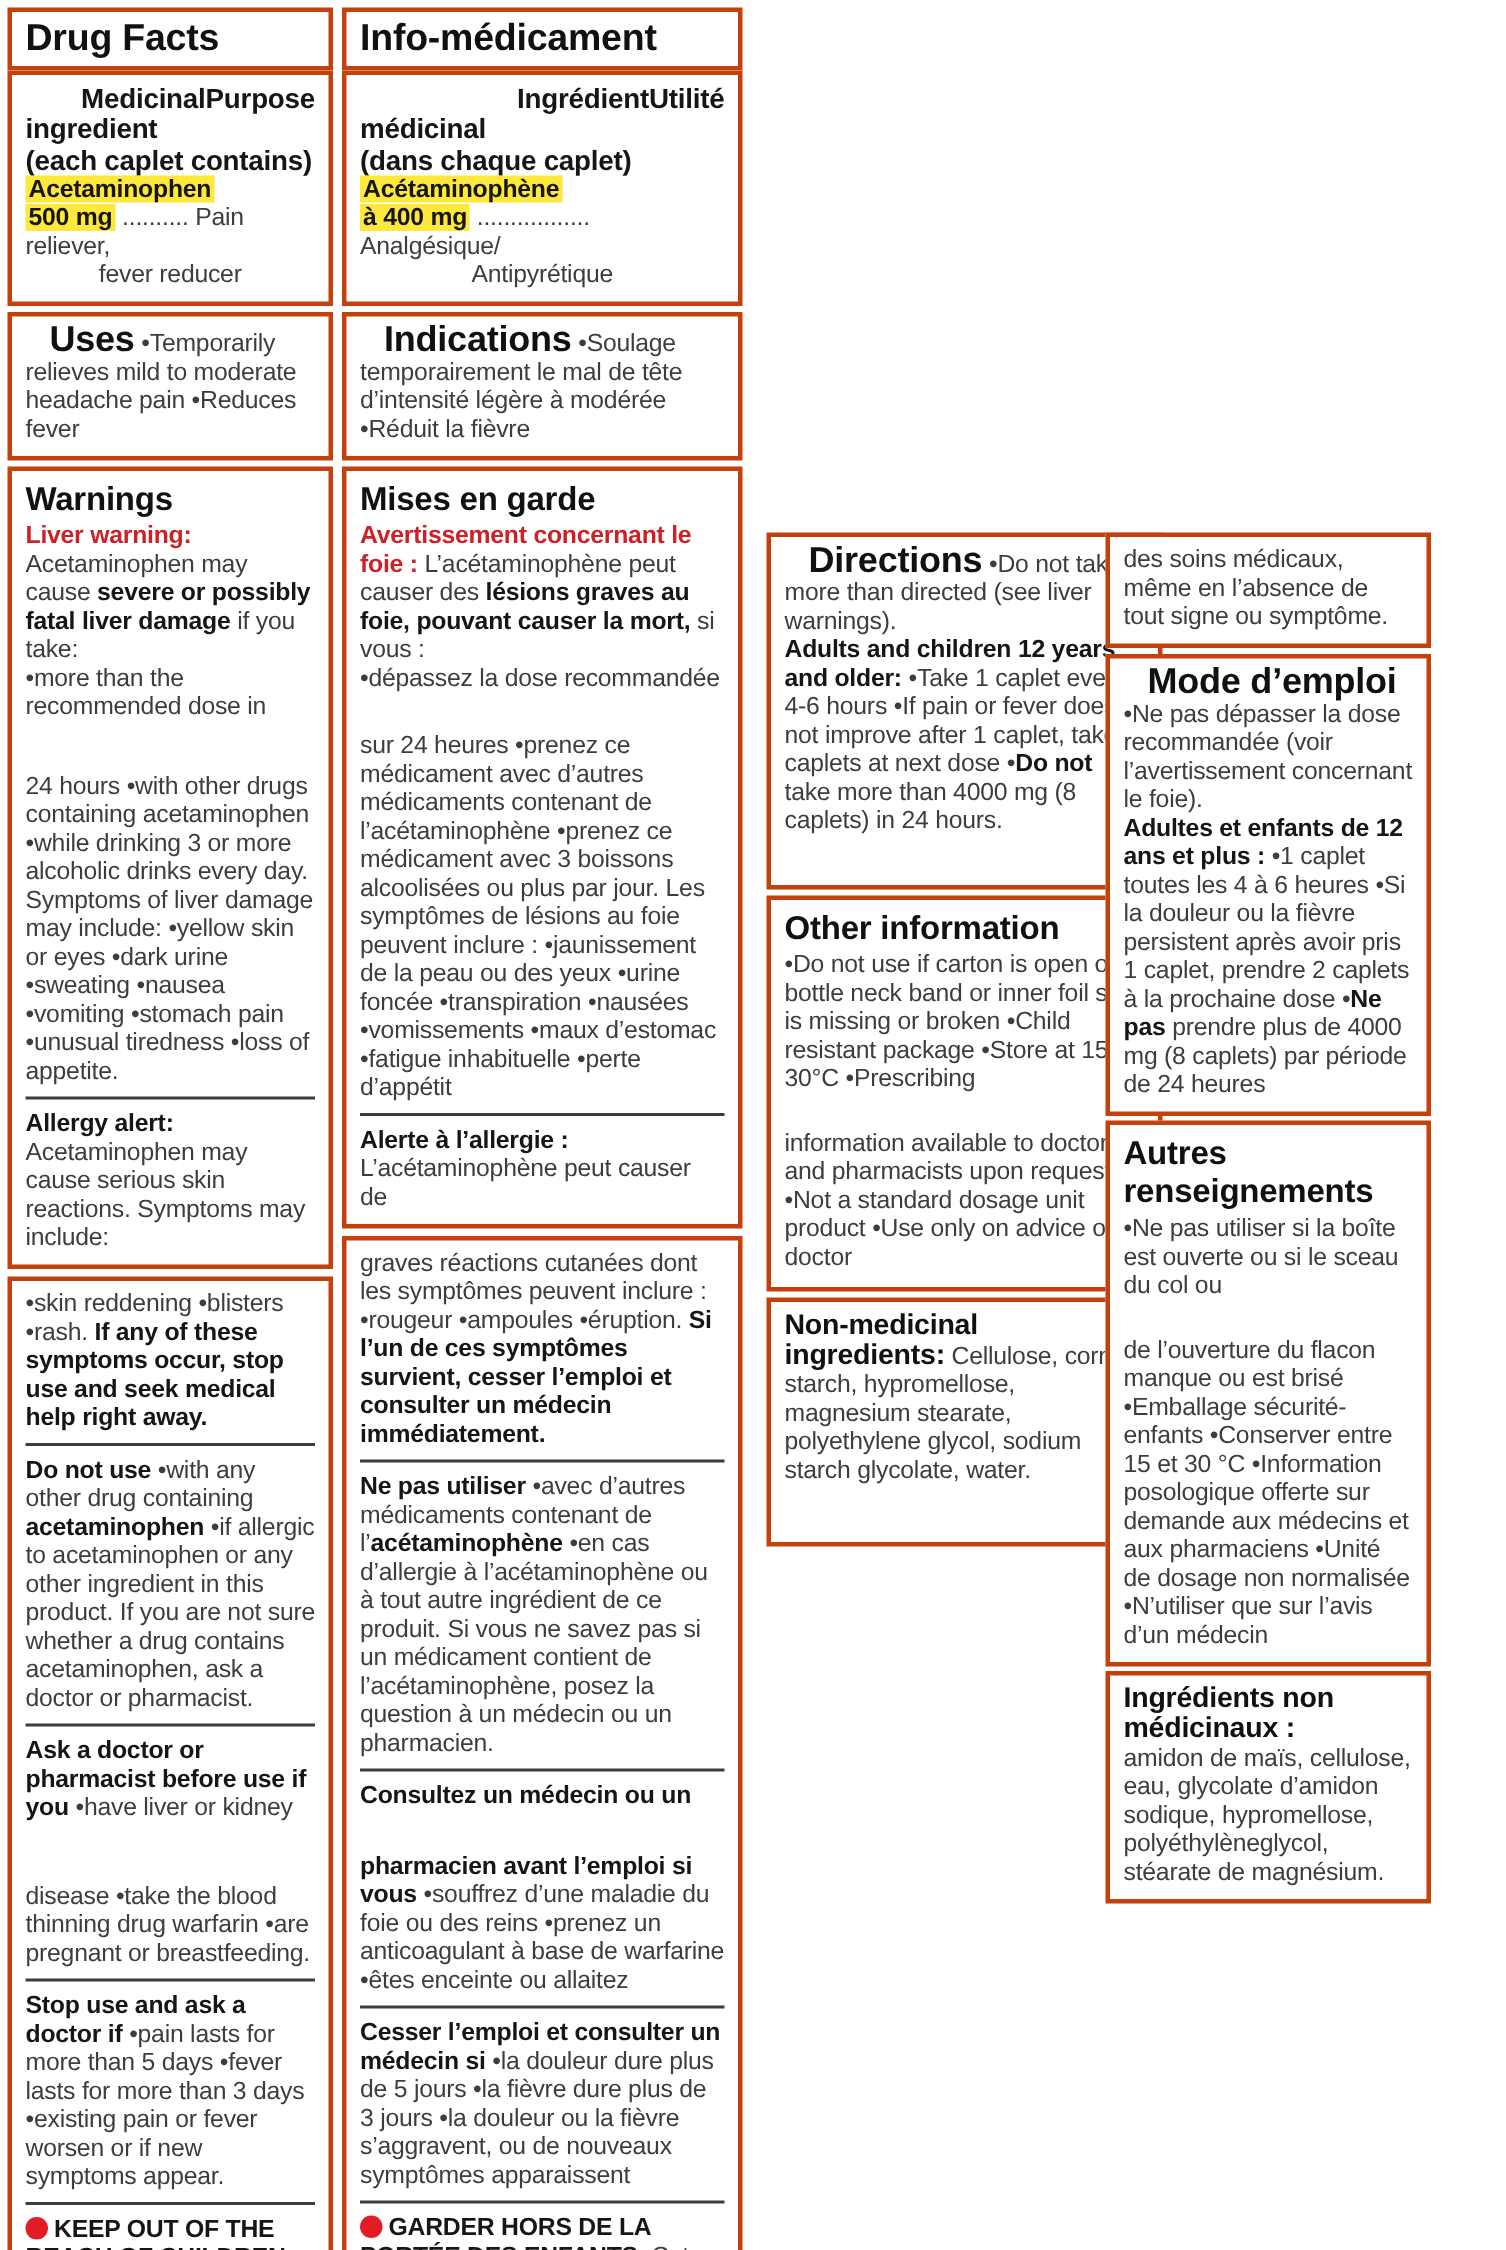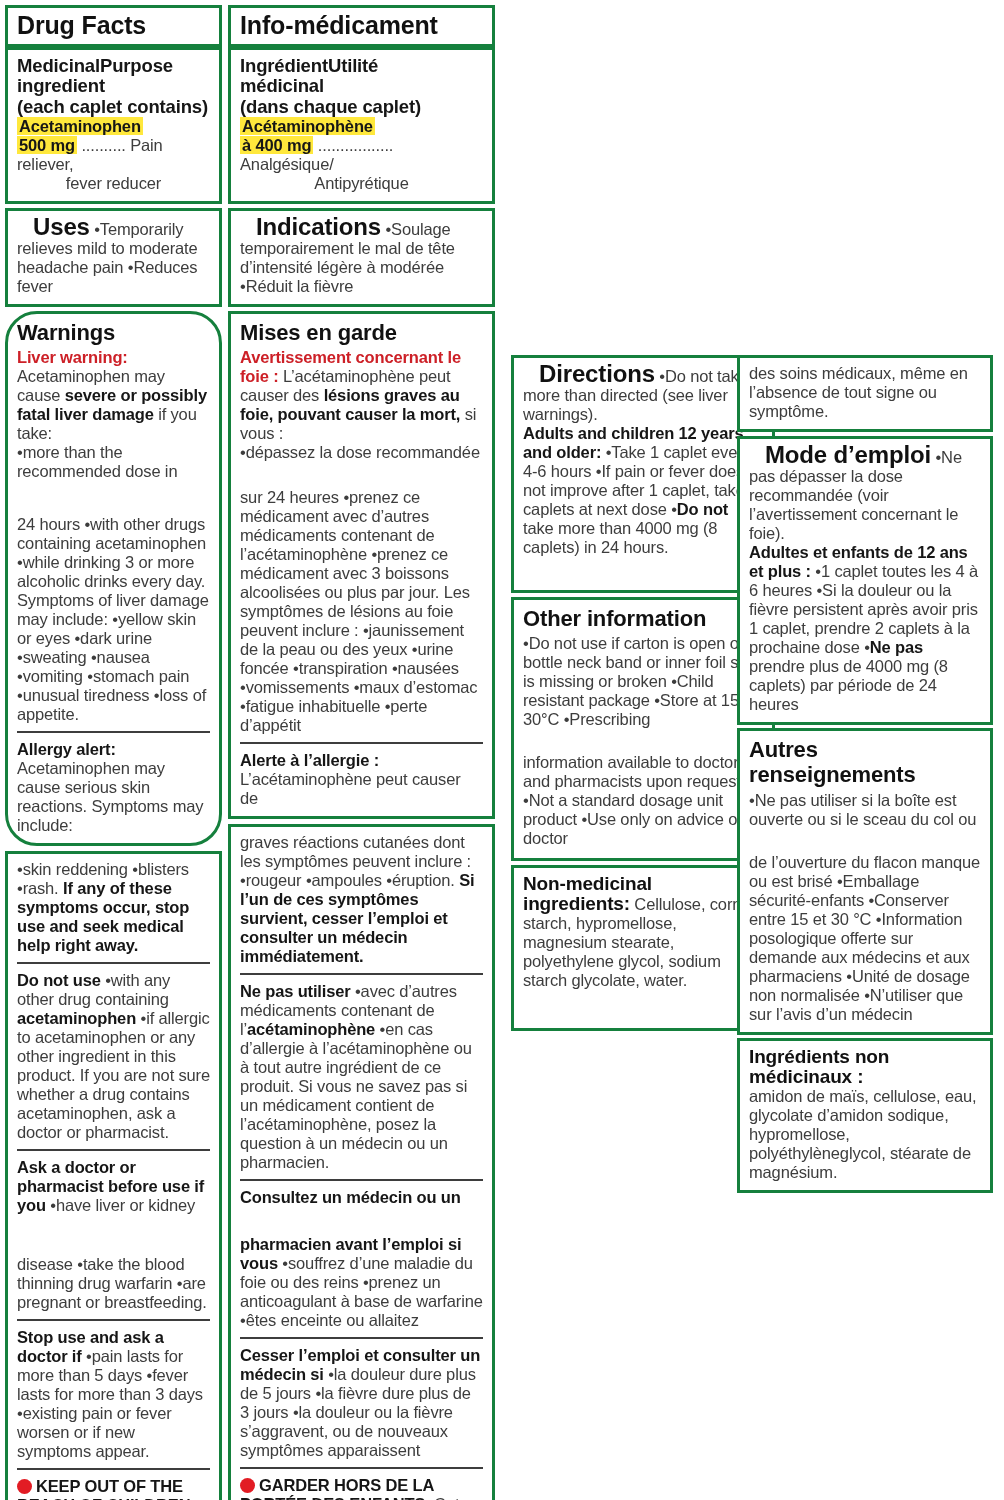--- a/index.html
+++ b/index.html
@@ -1,28 +1,28 @@
 <!DOCTYPE html>
 <html><head>
 <meta charset="utf-8">
 <style>
   html,body{margin:0;padding:0;background:#ffffff;}
   body{width:1004px;height:1500px;position:relative;overflow:hidden;
        font-family:"Liberation Sans","DejaVu Sans",sans-serif;color:#3d3d3d;}
   .col{position:absolute;}
-  .box{border:3px solid #15803d;background:#fff;box-sizing:border-box;
+  .box{border:3px solid #c2410c;background:#fff;box-sizing:border-box;
        padding:6px 9px 8px;font-size:16.5px;line-height:19px;letter-spacing:-0.15px;}
   .box + .box{margin-top:4px;}
   .box.joined{margin-top:0;}
   .titlebox{padding:3px 9px 4px;}
   .h1{font-size:25px;font-weight:bold;color:#111;line-height:1.15;}
   .bh2{font-size:22px;font-weight:bold;color:#111;line-height:1.15;margin:0 0 3px;}
   p{margin:0;}
   p.right{text-align:center;}
-  p.split{display:flex;justify-content:flex-start;font-weight:bold;color:#161616;font-size:18.5px;}
+  p.split{display:flex;justify-content:flex-end;font-weight:bold;color:#161616;font-size:18.5px;}
   .big{font-weight:bold;color:#161616;font-size:18.5px;line-height:21px;}
   span.h2{font-size:24px;font-weight:bold;color:#111;margin-left:16px;}
   span.h3{font-size:19px;font-weight:bold;color:#111;}
   span.b{font-weight:bold;color:#161616;}
   span.rb{font-weight:bold;color:#cd2027;}
   span.hl{font-weight:bold;color:#161616;background:#ffe83c;padding:0 2px;}
   .sep{border-top:2px solid #3d3d3d;margin:7px 0;}
   .dot{display:inline-block;width:15px;height:15px;border-radius:50%;background:#e21c24;
        margin-right:4px;vertical-align:-2px;}
 </style>
@@ -40,21 +40,21 @@
       </p>
       <p class="big"><span class="b">ingredient</span></p>
       <p class="big"><span class="b">(each caplet contains)</span></p>
       <p><span class="hl">Acetaminophen</span></p>
       <p><span class="hl">500 mg</span><span> .......... Pain reliever,</span></p>
       <p class="right"><span>fever reducer</span></p>
     </div>
   <div class="box" style="min-height:58px;">
       <p><span class="h2">Uses</span><span>  •Temporarily relieves mild to moderate headache pain  •Reduces fever</span></p>
     </div>
-  <div class="box" style="min-height:458px;border-radius:32px;">
+  <div class="box" style="min-height:458px;">
       <div class="bh2">Warnings</div>
       <p><span class="rb">Liver warning:</span></p>
       <p><span>Acetaminophen may cause </span><span class="b">severe or possibly fatal liver damage</span><span> if you take:</span></p>
       <p><span>•more than the recommended dose in</span></p>
       <div style="height: 34px;"></div>
       <p><span>24 hours  •with other drugs containing acetaminophen •while drinking 3 or more alcoholic drinks every day. Symptoms of liver damage may include: •yellow skin or eyes  •dark urine •sweating  •nausea •vomiting  •stomach pain •unusual tiredness  •loss of appetite.</span></p>
       <div class="sep"></div>
       <p><span class="b">Allergy alert:</span></p>
       <p><span>Acetaminophen may cause serious skin reactions. Symptoms may include:</span></p>
     </div>
@@ -126,21 +126,21 @@
       <div class="bh2">Other information</div>
       <p><span>•Do not use if carton is open or if bottle neck band or inner foil seal is missing or broken  •Child resistant package  •Store at 15 to 30°C  •Prescribing</span></p>
       <div style="height: 24px;"></div>
       <p><span>information available to doctors and pharmacists upon request  •Not a standard dosage unit product  •Use only on advice of a doctor</span></p>
     </div>
   <div class="box" style="min-height:166px;">
       <p><span class="h3">Non-medicinal ingredients:</span><span> Cellulose, corn starch, hypromellose, magnesium stearate, polyethylene glycol, sodium starch glycolate, water.</span></p>
     </div>
 </div>
 
-<div class="col" style="left:737px;top:355px;width:256px;">
+<div class="col" style="left:737px;top:355px;width:217px;">
   <div class="box" style="min-height:66px;">
       <p><span>des soins médicaux, même en l’absence de tout signe ou symptôme.</span></p>
     </div>
   <div class="box" style="min-height:222px;">
       <p><span class="h2">Mode d’emploi</span><span>  •Ne pas dépasser la dose recommandée (voir l’avertissement concernant le foie).</span></p>
       <p><span class="b">Adultes et enfants de 12 ans et plus :</span><span> •1 caplet toutes les 4 à 6 heures  •Si la douleur ou la fièvre persistent après avoir pris 1 caplet, prendre 2 caplets à la prochaine dose  •</span><span class="b">Ne pas</span><span> prendre plus de 4000 mg (8 caplets) par période de 24 heures</span></p>
     </div>
   <div class="box" style="min-height:272px;margin-top:3px;">
       <div class="bh2">Autres renseignements</div>
       <p><span>•Ne pas utiliser si la boîte est ouverte ou si le sceau du col ou</span></p>

